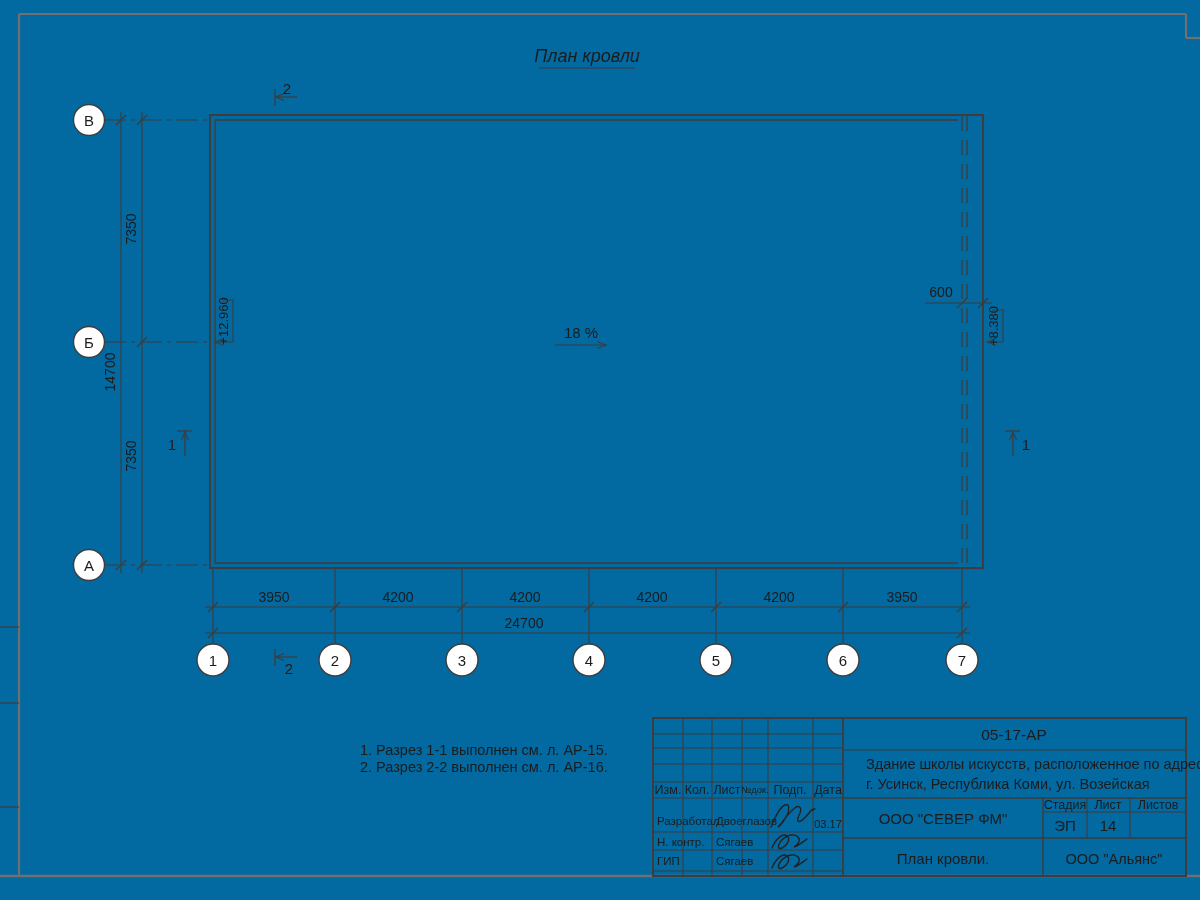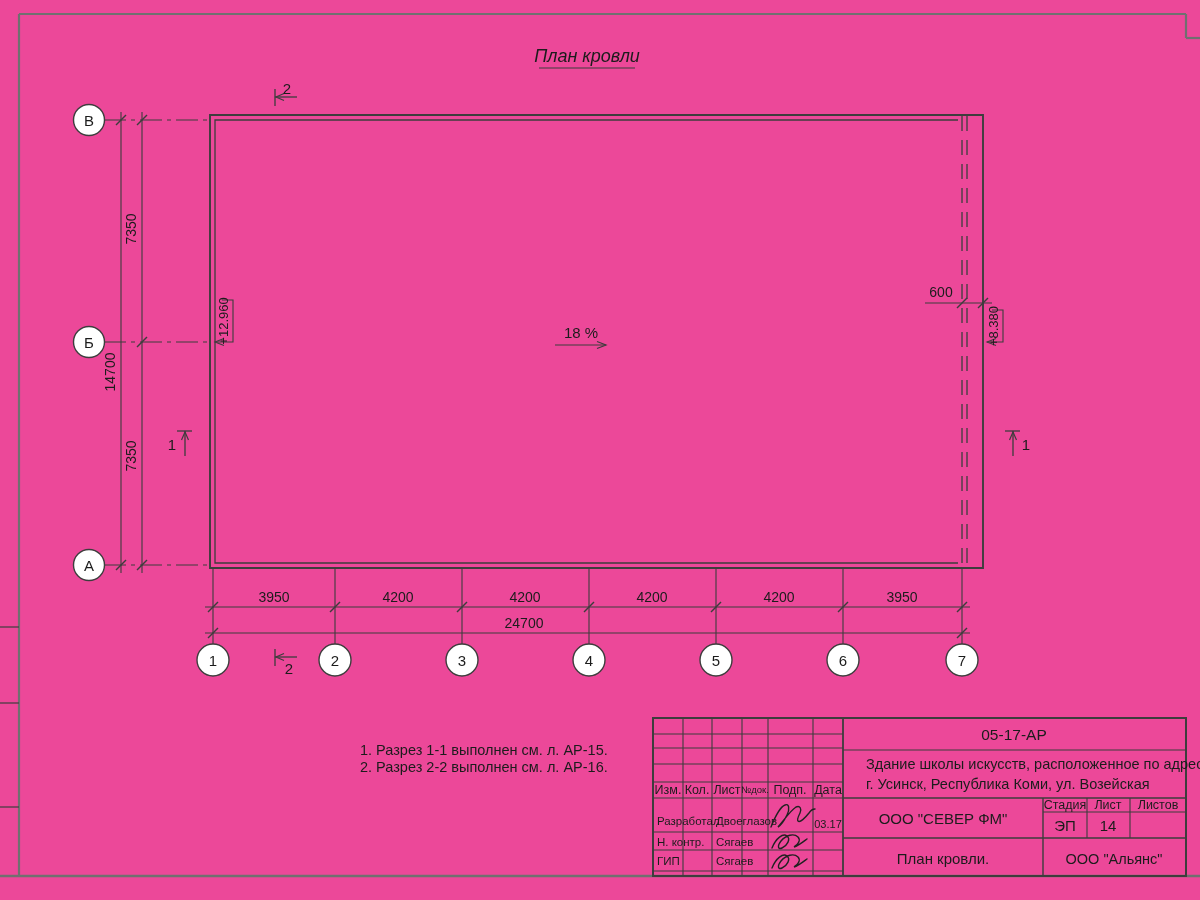--- a/index.html
+++ b/index.html
@@ -1,16 +1,16 @@
 <!DOCTYPE html>
 <html><head>
 <meta charset="utf-8">
 <style>
   html,body{margin:0;padding:0;background:#ffffff;}
-  #sheet{position:relative;width:1200px;height:900px;background:#ec4899;overflow:hidden;}
+  #sheet{position:relative;width:1200px;height:900px;background:#0369a1;overflow:hidden;}
   svg text{font-family:"Liberation Sans","DejaVu Sans",sans-serif;fill:#1c1c1c;}
   .ln{stroke:#3d3d3d;}
   .frame{stroke:#707070;}
 </style>
 </head>
 <body>
 
 <div id="sheet">
 <svg width="1200" height="900" viewBox="0 0 1200 900">
 

